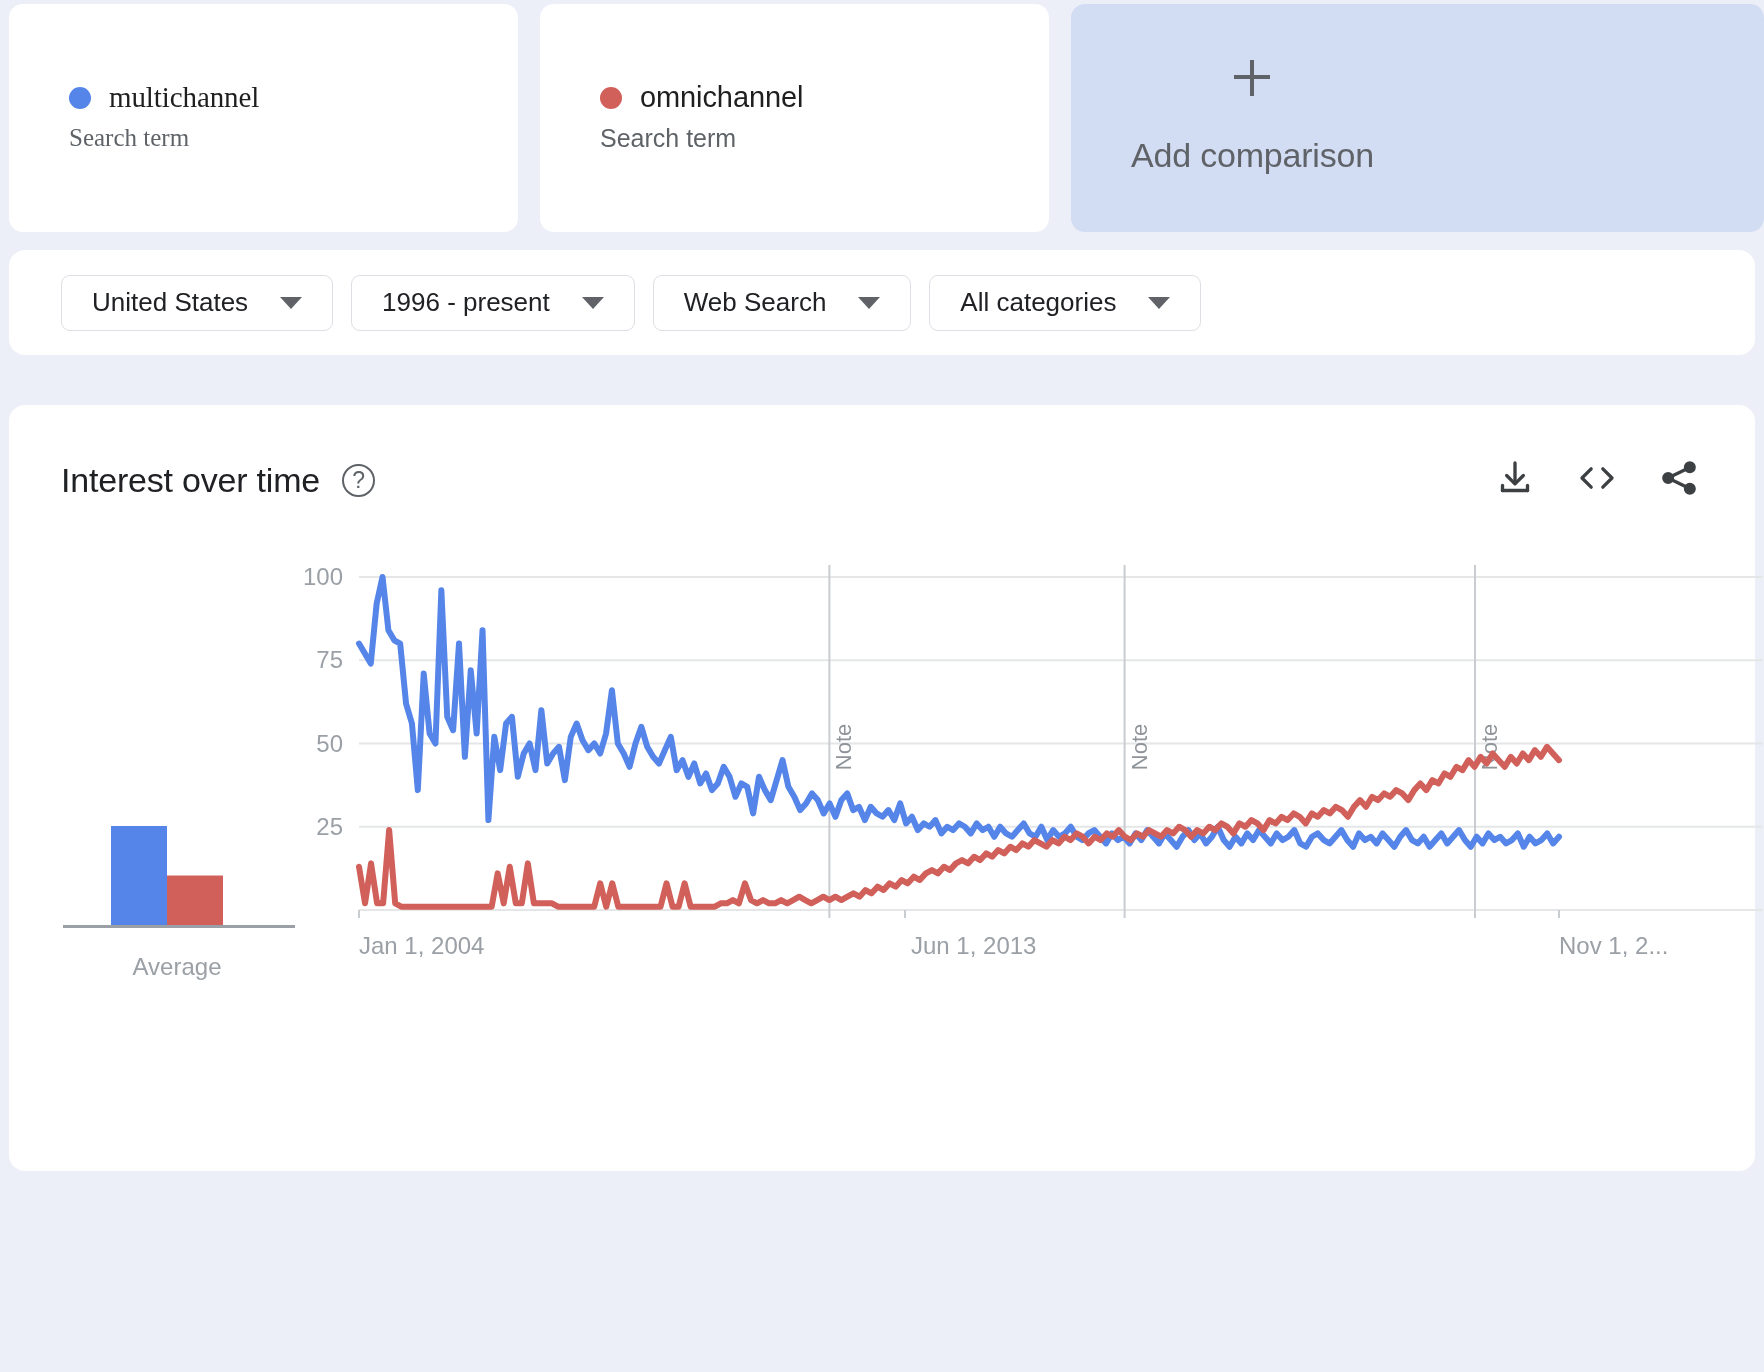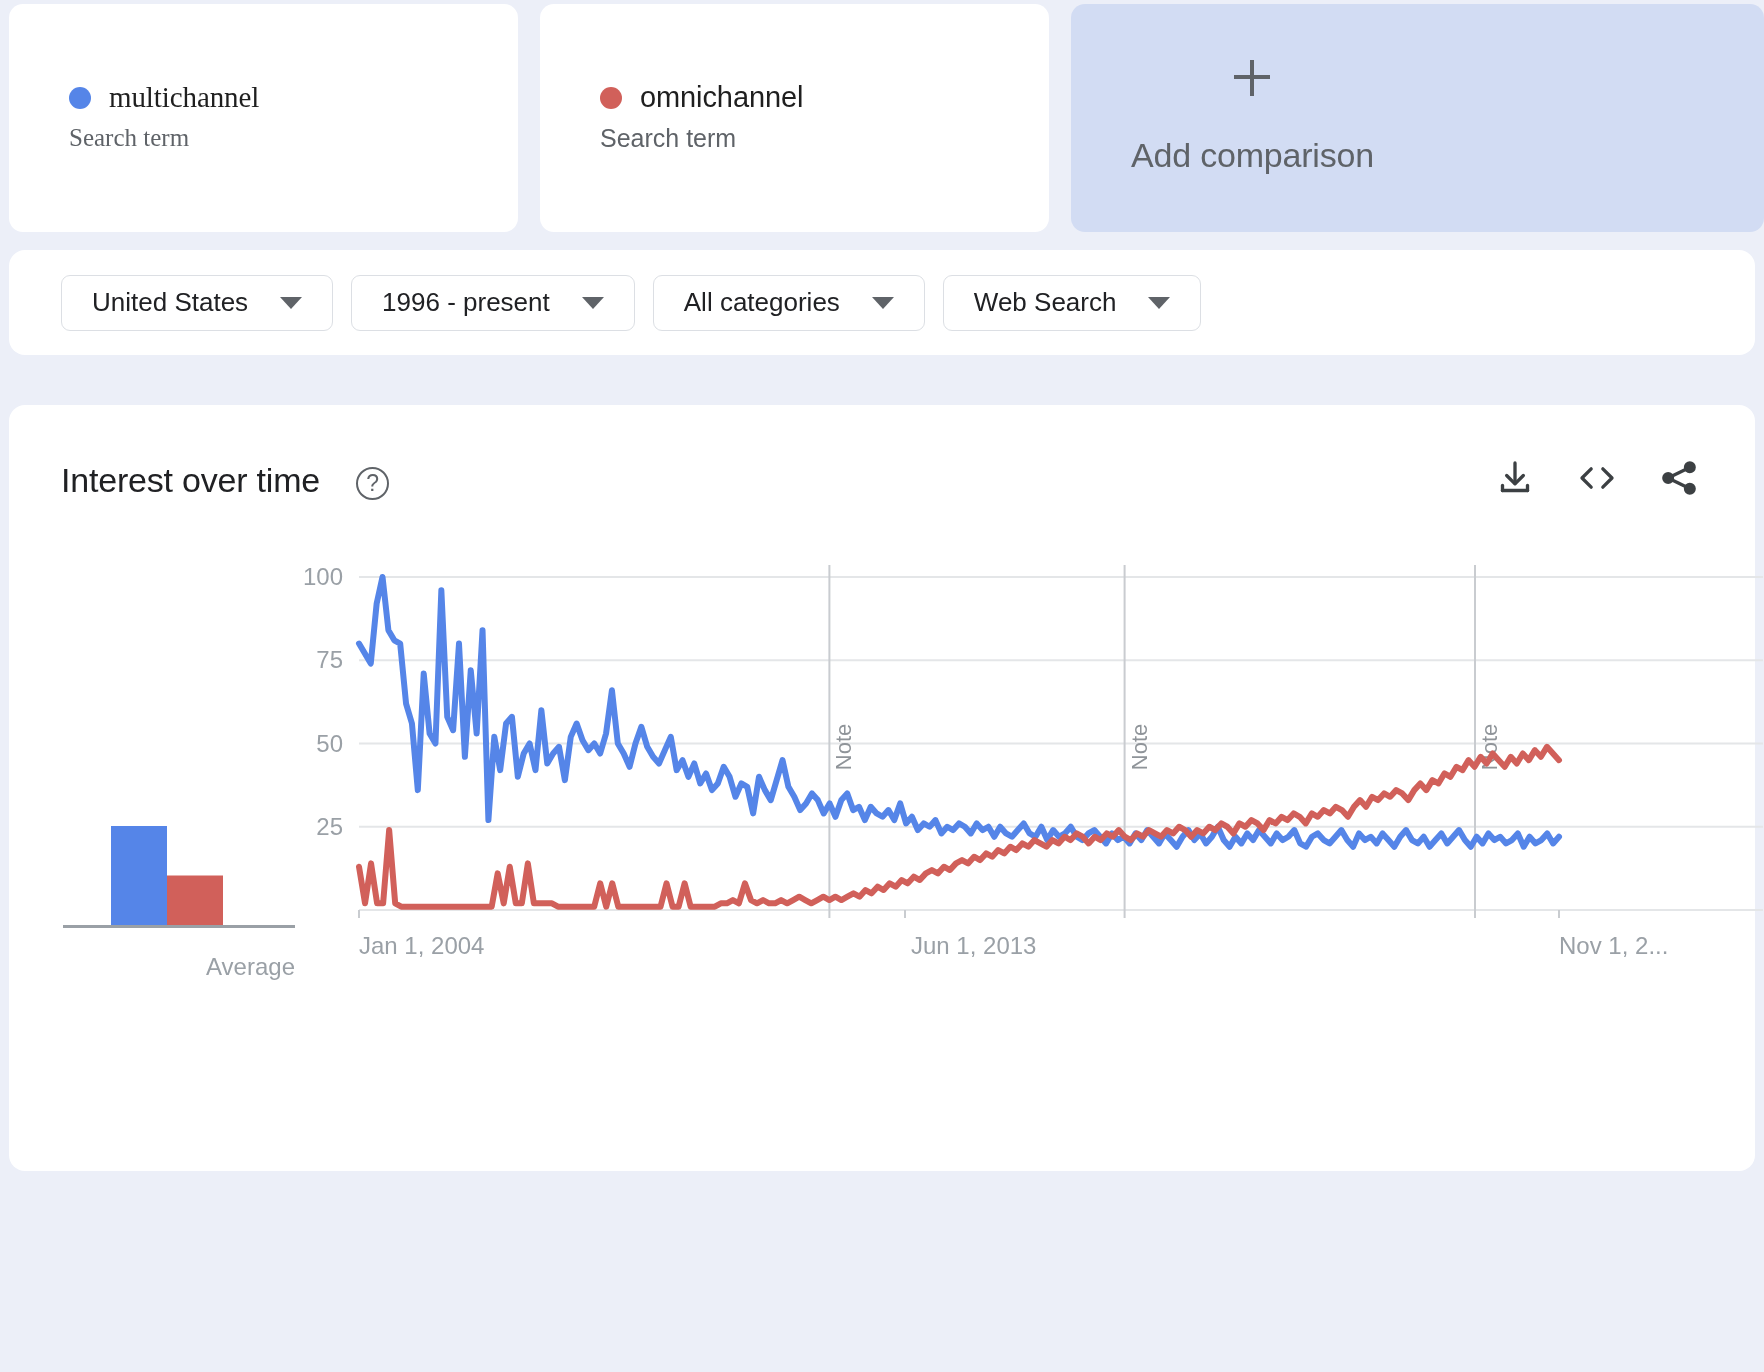--- a/index.html
+++ b/index.html
@@ -150,22 +150,22 @@
   }
   .panel-head {
     display: flex;
     align-items: center;
     justify-content: space-between;
     padding: 0 56px 0 52px;
     height: 150px;
   }
   .panel-title-wrap {
     display: flex;
-    align-items: flex-end;
-    gap: 36px;
+    align-items: center;
+    gap: 22px;
   }
   .panel-title {
     font-size: 34px;
     color: #202124;
     letter-spacing: -0.2px;
   }
   .help-icon {
     width: 33px; height: 33px;
     border: 2.5px solid #5f6368;
     border-radius: 50%;
@@ -189,21 +189,21 @@
   }
   .avg-block {
     position: absolute;
     left: 50px; top: 230px;
     width: 240px; height: 200px;
   }
   .avg-label {
     position: absolute;
     left: 0; right: 4px;
     top: 168px;
-    text-align: right;
+    text-align: center;
     font-size: 24px;
     color: #9aa0a6;
   }
   .main-plot {
     position: absolute;
     left: 288px; top: 0; right: 0; bottom: 0;
   }
   .axis-text { font-size: 24px; fill: #9aa0a6; font-family: "Liberation Sans", sans-serif; }
   .note-text { font-size: 22px; fill: #8f9499; font-family: "Liberation Sans", sans-serif; }
 </style>
@@ -243,25 +243,25 @@
 <div class="filter-bar">
   <div class="chip">
     <span class="chip-label">United States</span>
     <span class="caret"></span>
   </div>
   <div class="chip">
     <span class="chip-label">1996 - present</span>
     <span class="caret"></span>
   </div>
   <div class="chip">
+    <span class="chip-label">Web Search</span>
+    <span class="caret"></span>
+  </div>
+  <div class="chip">
     <span class="chip-label">All categories</span>
-    <span class="caret"></span>
-  </div>
-  <div class="chip">
-    <span class="chip-label">Web Search</span>
     <span class="caret"></span>
   </div>
 </div>
 
 <div class="gap-strip"></div>
 
 <div class="panel">
 
   <div class="panel-head">
     <div class="panel-title-wrap">

